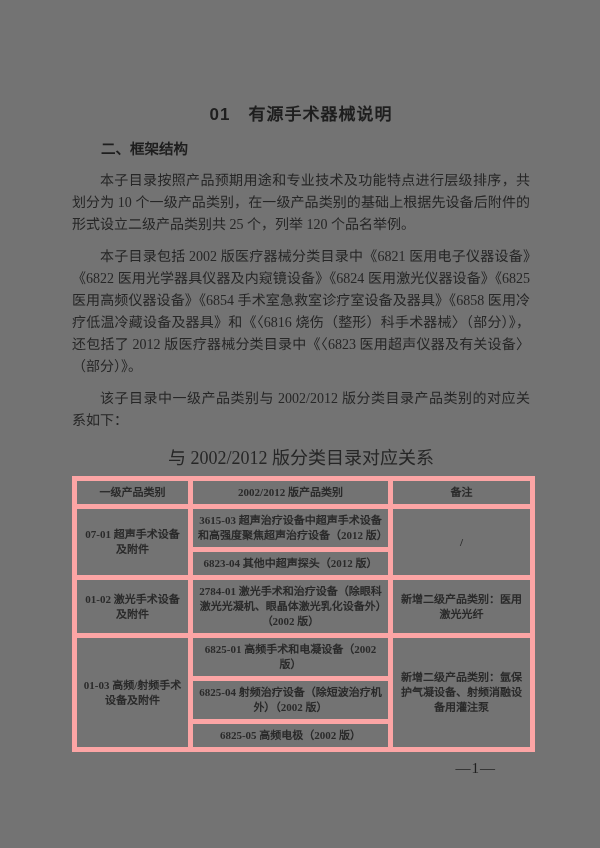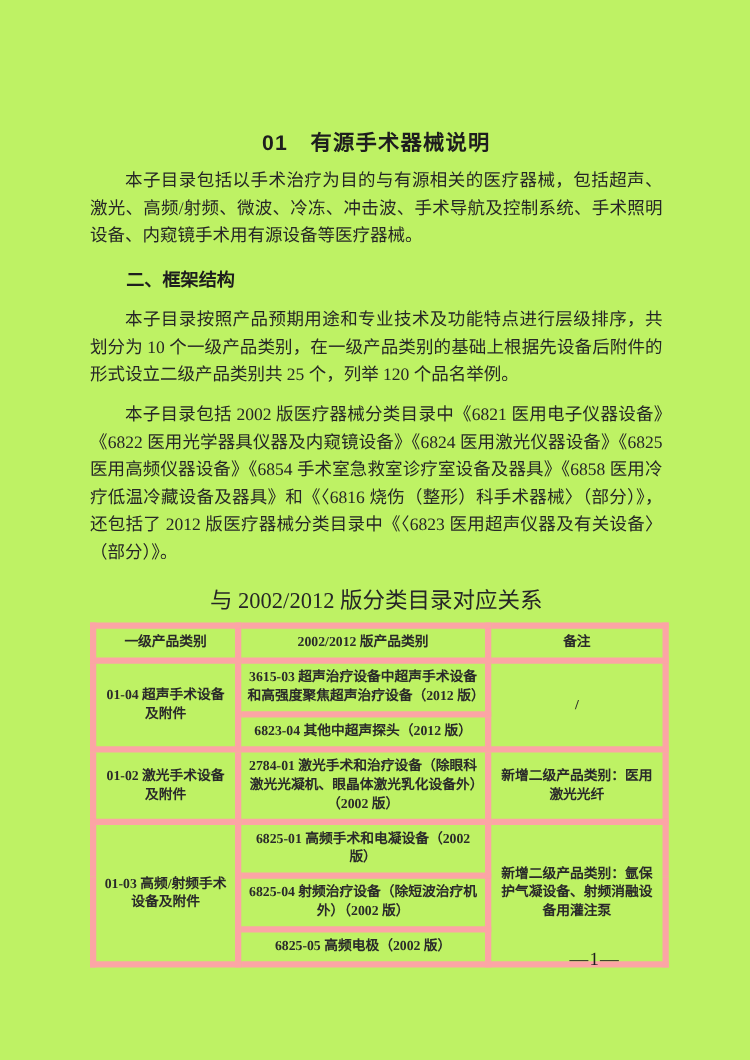--- a/index.html
+++ b/index.html
@@ -6,21 +6,21 @@
   html, body { background: #ffffff; }
   body {
     width: 600px;
     font-family: "Liberation Serif", "DejaVu Serif", serif;
     color: #262626;
   }
   .page {
     position: relative;
     width: 600px;
     height: 848px;
-    background: #bef264;
+    background: #737373;
     overflow: hidden;
   }
   .content {
     padding: 100px 70px 0 72px;
   }
   .doc-title {
     font-family: "Liberation Sans", "DejaVu Sans", sans-serif;
     font-size: 17px;
     font-weight: bold;
     text-align: center;
@@ -86,47 +86,47 @@
 </style>
 </head>
 <body>
 
 <div class="page">
   <div class="content">
 
     <div class="doc-title">01　有源手术器械说明</div>
 
 
-    <p class="para">本子目录包括以手术治疗为目的与有源相关的医疗器械，包括超声、激光、高频/射频、微波、冷冻、冲击波、手术导航及控制系统、手术照明设备、内窥镜手术用有源设备等医疗器械。</p>
 
     <div class="section-heading second">二、框架结构</div>
 
     <p class="para">本子目录按照产品预期用途和专业技术及功能特点进行层级排序，共划分为 10 个一级产品类别，在一级产品类别的基础上根据先设备后附件的形式设立二级产品类别共 25 个，列举 120 个品名举例。</p>
 
     <p class="para">本子目录包括 2002 版医疗器械分类目录中《6821 医用电子仪器设备》《6822 医用光学器具仪器及内窥镜设备》《6824 医用激光仪器设备》《6825 医用高频仪器设备》《6854 手术室急救室诊疗室设备及器具》《6858 医用冷疗低温冷藏设备及器具》和《〈6816 烧伤（整形）科手术器械〉（部分）》，还包括了 2012 版医疗器械分类目录中《〈6823 医用超声仪器及有关设备〉（部分）》。</p>
 
+    <p class="para">该子目录中一级产品类别与 2002/2012 版分类目录产品类别的对应关系如下：</p>
 
     <div class="table-caption">与 2002/2012 版分类目录对应关系</div>
 
     <table class="corr-table">
       <colgroup>
         <col class="c-cat">
           <col class="c-item">
           <col class="c-remark">
       </colgroup>
       <thead>
         <tr>
           <th>一级产品类别</th>
           <th>2002/2012 版产品类别</th>
           <th>备注</th>
         </tr>
       </thead>
       <tbody>
         <tr>
-          <td rowspan="2">01-04 超声手术设备及附件</td>
+          <td rowspan="2">07-01 超声手术设备及附件</td>
           <td>3615-03 超声治疗设备中超声手术设备和高强度聚焦超声治疗设备（2012 版）</td>
           <td rowspan="2">/</td>
         </tr>
         <tr>
           <td>6823-04 其他中超声探头（2012 版）</td>
         </tr>
         <tr>
           <td>01-02 激光手术设备及附件</td>
           <td>2784-01 激光手术和治疗设备（除眼科激光光凝机、眼晶体激光乳化设备外）（2002 版）</td>
           <td>新增二级产品类别：医用激光光纤</td>

